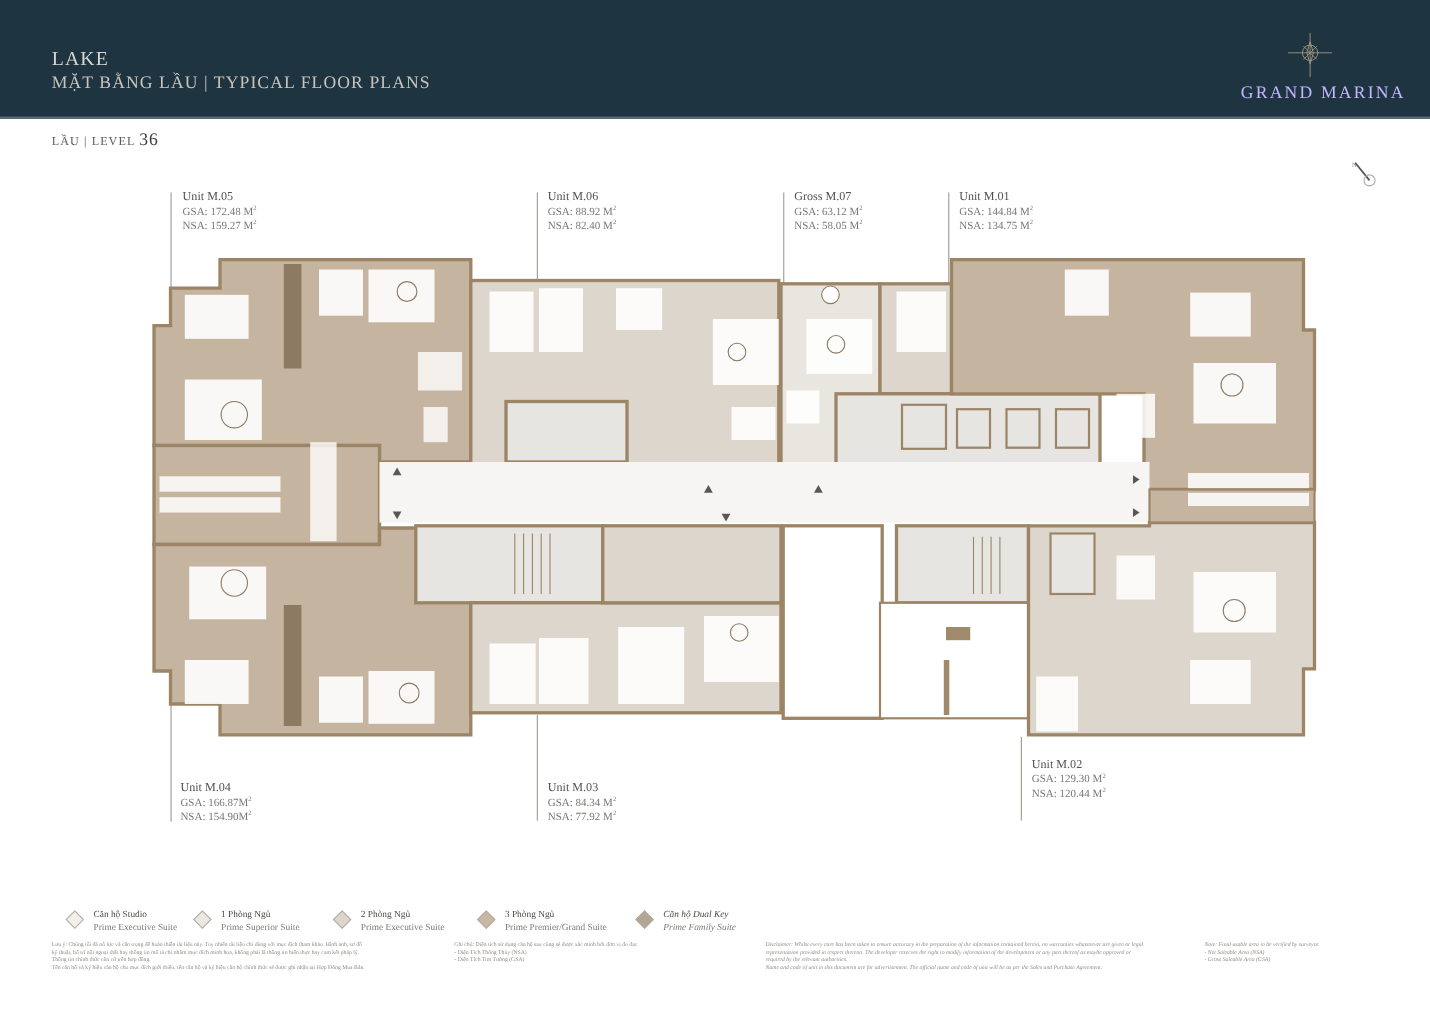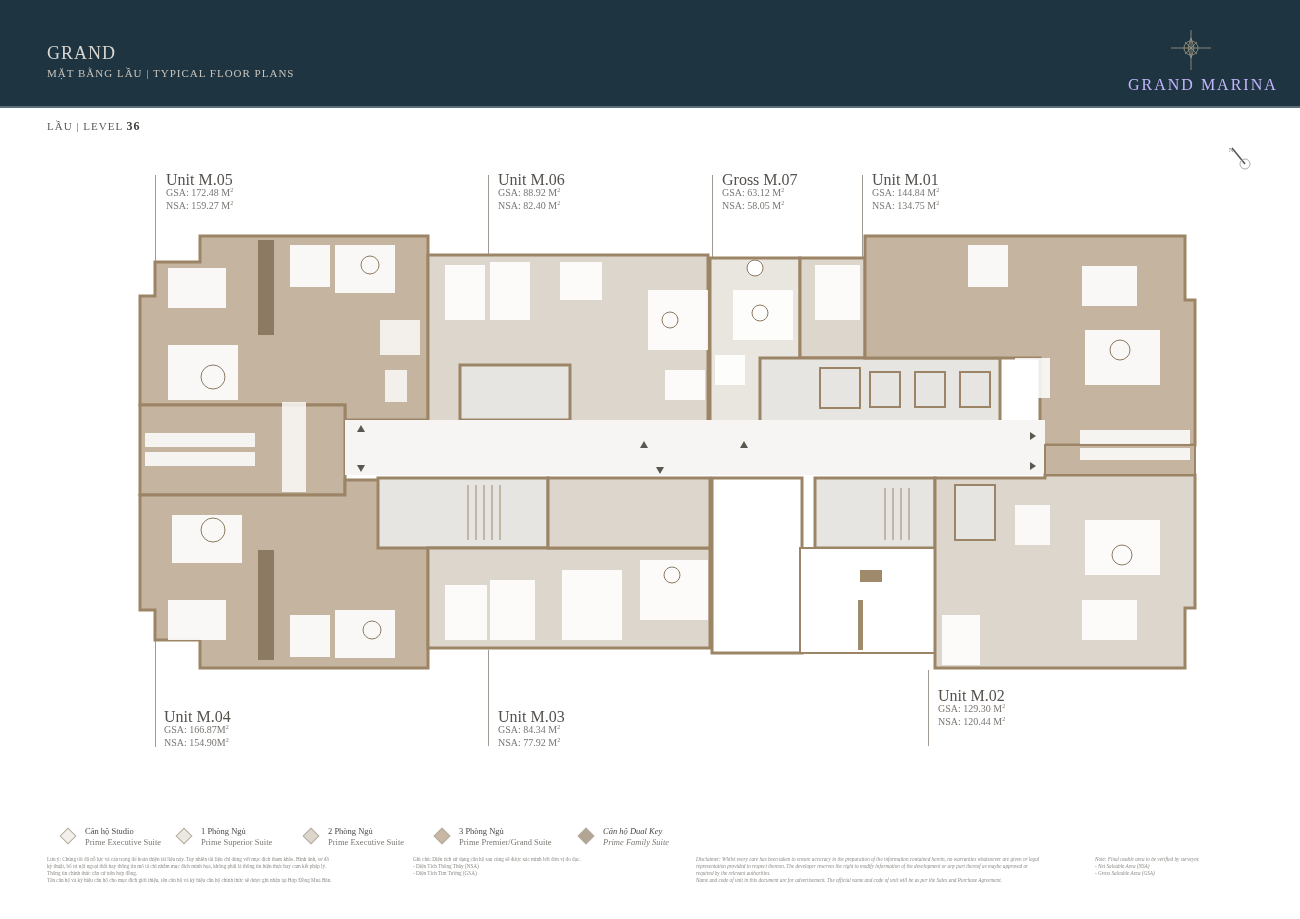--- a/index.html
+++ b/index.html
@@ -1,50 +1,50 @@
 <!DOCTYPE html>
 <html><head>
 <meta charset="utf-8">
 <style>
   * { box-sizing: border-box; margin: 0; padding: 0; }
   html, body { width: 1300px; height: 919px; background: #ffffff; overflow: hidden; }
   body { position: relative; font-family: "Liberation Serif", "DejaVu Serif", serif; color: #6d6a66; }
 
   .header { position: absolute; left: 0; top: 0; width: 1300px; height: 108px; background: #1e3441; border-bottom: 2px solid #5c6e78; }
   .header .project { position: absolute; left: 47px; top: 43px; font-size: 18px; letter-spacing: 1px; color: #d9d6d0; }
-  .header .subtitle { position: absolute; left: 47px; top: 67px; font-size: 11px; letter-spacing: 1px; color: #c8c4bc; }
+  .header .subtitle { position: absolute; left: 47px; top: 67px; font-size: 16px; letter-spacing: 1px; color: #c8c4bc; }
   .logo { position: absolute; left: 1120px; top: 30px; width: 150px; height: 70px; }
   .logo svg { position: absolute; left: 51px; top: 0; }
   .logo .brand { position: absolute; left: 8px; top: 46px; font-size: 16px; letter-spacing: 2px; color: #c4b5fd; white-space: nowrap; }
 
   .level { position: absolute; left: 47px; top: 119px; font-size: 11px; letter-spacing: 1px; color: #5e5b57; }
-  .level b { font-weight: bold; font-size: 12px; color: #3f3c39; }
+  .level b { font-weight: normal; font-size: 16px; color: #3f3c39; }
 
   .compass { position: absolute; left: 1226px; top: 143px; }
 
   .unit-label { position: absolute; font-size: 10px; line-height: 11px; color: #7a7672; }
-  .unit-label .uname { color: #55524e; font-size: 16px; }
+  .unit-label .uname { color: #55524e; font-size: 11px; }
   .unit-label sup { font-size: 6px; }
   .leader { position: absolute; width: 1px; background: #9e9993; }
 
   .plan { position: absolute; left: 130px; top: 228px; width: 1080px; height: 450px; }
 
   .legend { position: absolute; top: 826px; height: 26px; }
   .legend .sw { position: absolute; left: 4px; top: 4px; width: 12px; height: 12px; transform: rotate(45deg); border: 1px solid #b3aca3; }
   .legend .l1 { position: absolute; left: 27px; top: 0; font-size: 8.5px; color: #4c4946; white-space: nowrap; }
   .legend .l2 { position: absolute; left: 27px; top: 11px; font-size: 8.5px; color: #7d7974; white-space: nowrap; }
 
   .fine { position: absolute; top: 856px; font-size: 5.2px; line-height: 7px; color: #8e8a85; }
   .fine.it { font-style: italic; }
 </style>
 </head>
 <body>
 
 <div class="header">
-  <div class="project">GRAND</div>
+  <div class="project">LAKE</div>
   <div class="subtitle">MẶT BẰNG LẦU  |  TYPICAL FLOOR PLANS</div>
   <div class="logo">
     <svg width="40" height="40" viewBox="0 0 40 40">
       <g stroke="#a39b83" stroke-width="0.8" fill="none">
         <line x1="20" y1="0" x2="20" y2="40"></line>
         <line x1="0" y1="18" x2="40" y2="18"></line>
         <circle cx="20" cy="18" r="7"></circle>
         <line x1="14" y1="12" x2="26" y2="24"></line>
         <line x1="26" y1="12" x2="14" y2="24"></line>
         <polygon points="20,8 23,18 20,28 17,18"></polygon>

